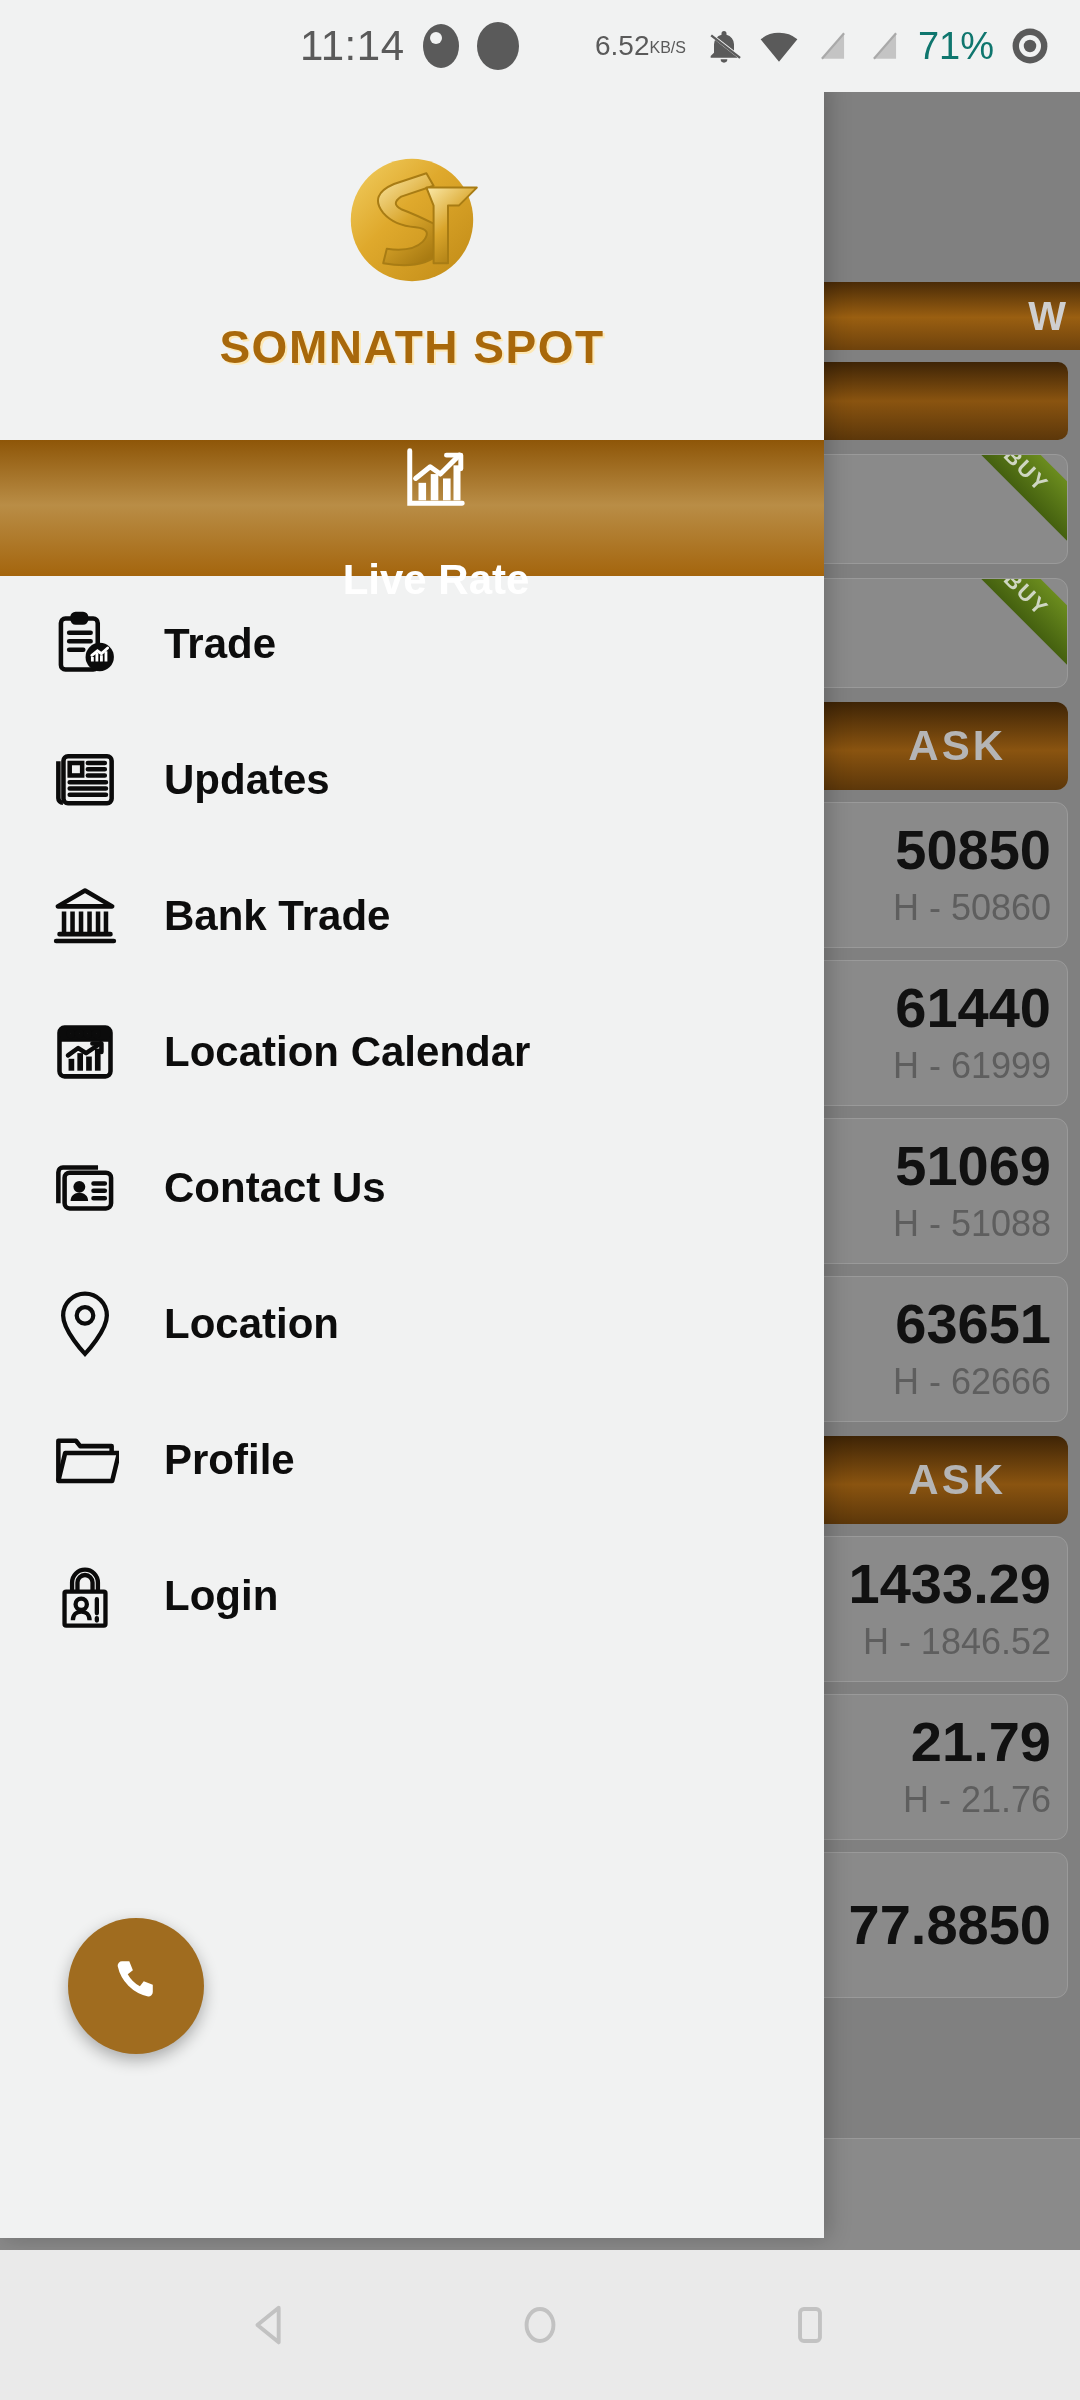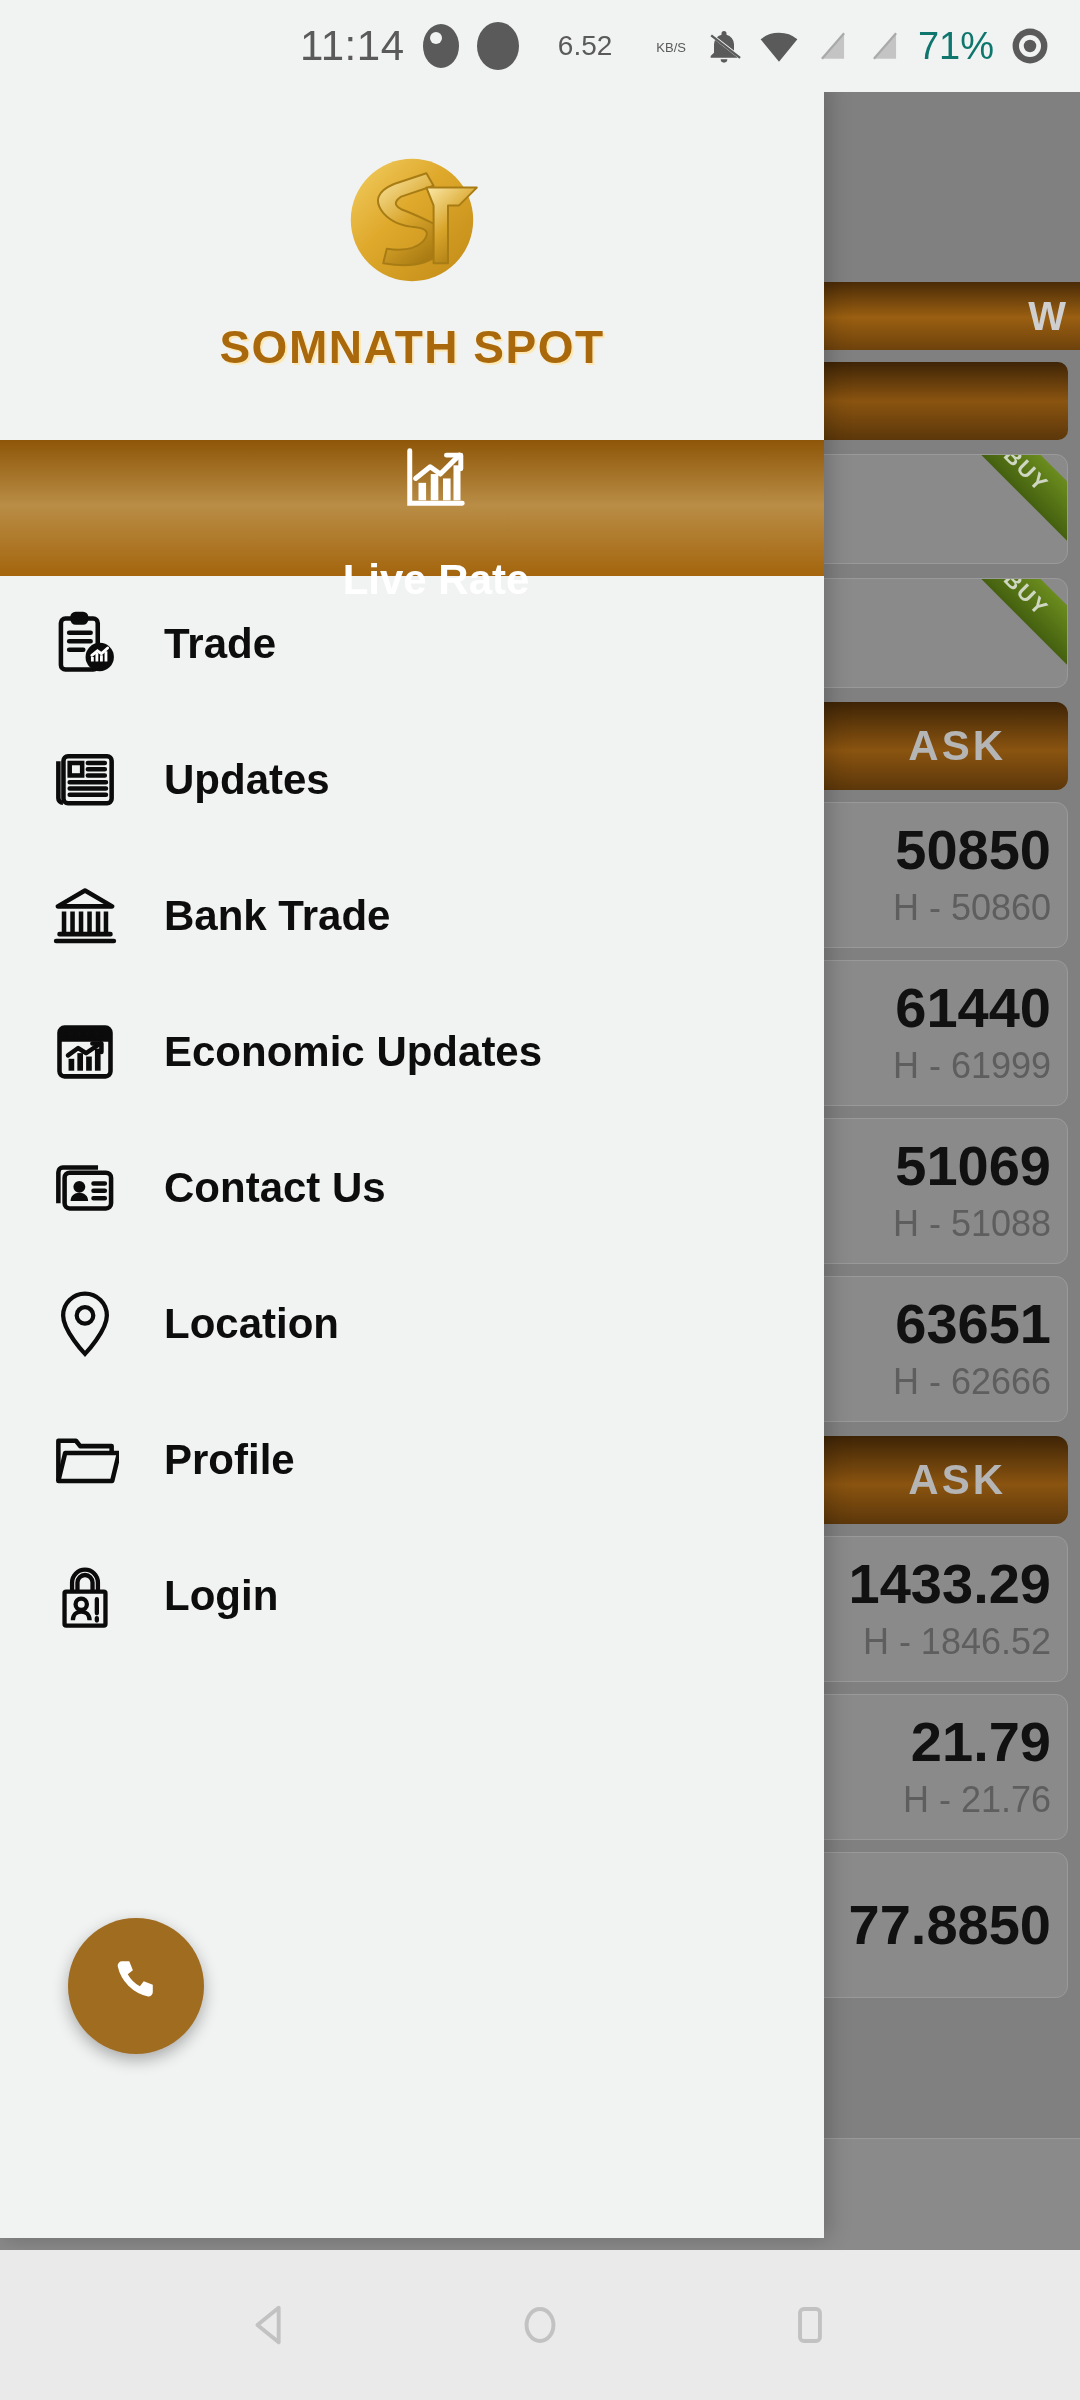--- a/index.html
+++ b/index.html
@@ -72,21 +72,21 @@
   }
   .sb-speed {
     display: flex;
     flex-direction: row;
     align-items: center;
     line-height: 1;
     color: #5a5a5a;
     margin-right: 4px;
   }
   .sb-speed .v { font-size: 28px; }
-  .sb-speed .u { font-size: 13px; margin-top: 3px; margin-left: 44px; }
+  .sb-speed .u { font-size: 16px; margin-top: 3px; }
   .sb-icon svg { display: block; }
   .sb-batt {
     font-size: 38px;
     color: #0f766e;
   }
 
   
   .bg-app {
     position: absolute;
     top: 92px; left: 0;
@@ -545,21 +545,21 @@
             <circle cx="13" cy="5.5" r="0.85" fill="#ffffff"></circle>
             <circle cx="16" cy="5.5" r="0.85" fill="#ffffff"></circle>
             <rect x="6.2" y="14.4" width="2" height="4.2" fill="#0b0b0b" stroke="none"></rect>
             <rect x="9.3" y="12.4" width="2" height="6.2" fill="#0b0b0b" stroke="none"></rect>
             <rect x="12.4" y="13.6" width="2" height="5" fill="#0b0b0b" stroke="none"></rect>
             <rect x="15.5" y="10.8" width="2" height="7.8" fill="#0b0b0b" stroke="none"></rect>
             <path d="M6 13.2 9.6 10.6 12.4 12.4 17.4 9" stroke-linecap="round" stroke-linejoin="round"></path>
             <path d="M14.6 9h3.2v3" stroke-linecap="round" stroke-linejoin="round"></path>
           </svg>
         </span>
-        <span class="mi-label">Economic Updates</span>
+        <span class="mi-label">Location Calendar</span>
       </div>
 
       <div class="menu-item">
         <span class="mi-icon">
           <svg width="68" height="68" viewBox="0 0 24 24" fill="none" stroke="#0b0b0b" stroke-width="1.6">
             <path d="M2.6 17.4V6.4a1.6 1.6 0 0 1 1.6-1.6h12.4"></path>
             <rect x="4.8" y="6.6" width="16.4" height="12.6" rx="1.8"></rect>
             <circle cx="10" cy="11.6" r="2.1" fill="#0b0b0b" stroke="none"></circle>
             <path d="M6.9 16.6c0-1.8 1.4-2.9 3.1-2.9s3.1 1.1 3.1 2.9z" fill="#0b0b0b" stroke="none"></path>
             <path d="M15 10.4h4M15 13h4M15 15.6h4" stroke-linecap="round"></path>

